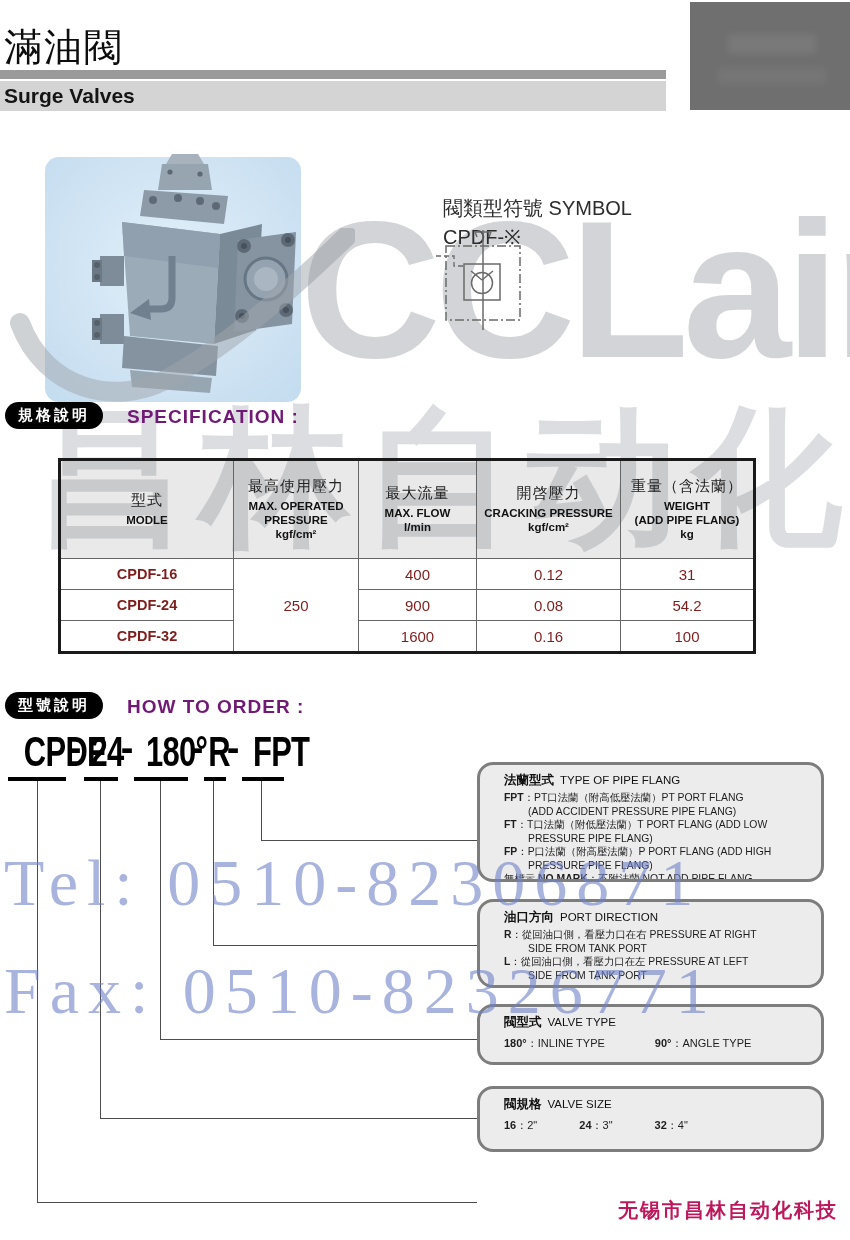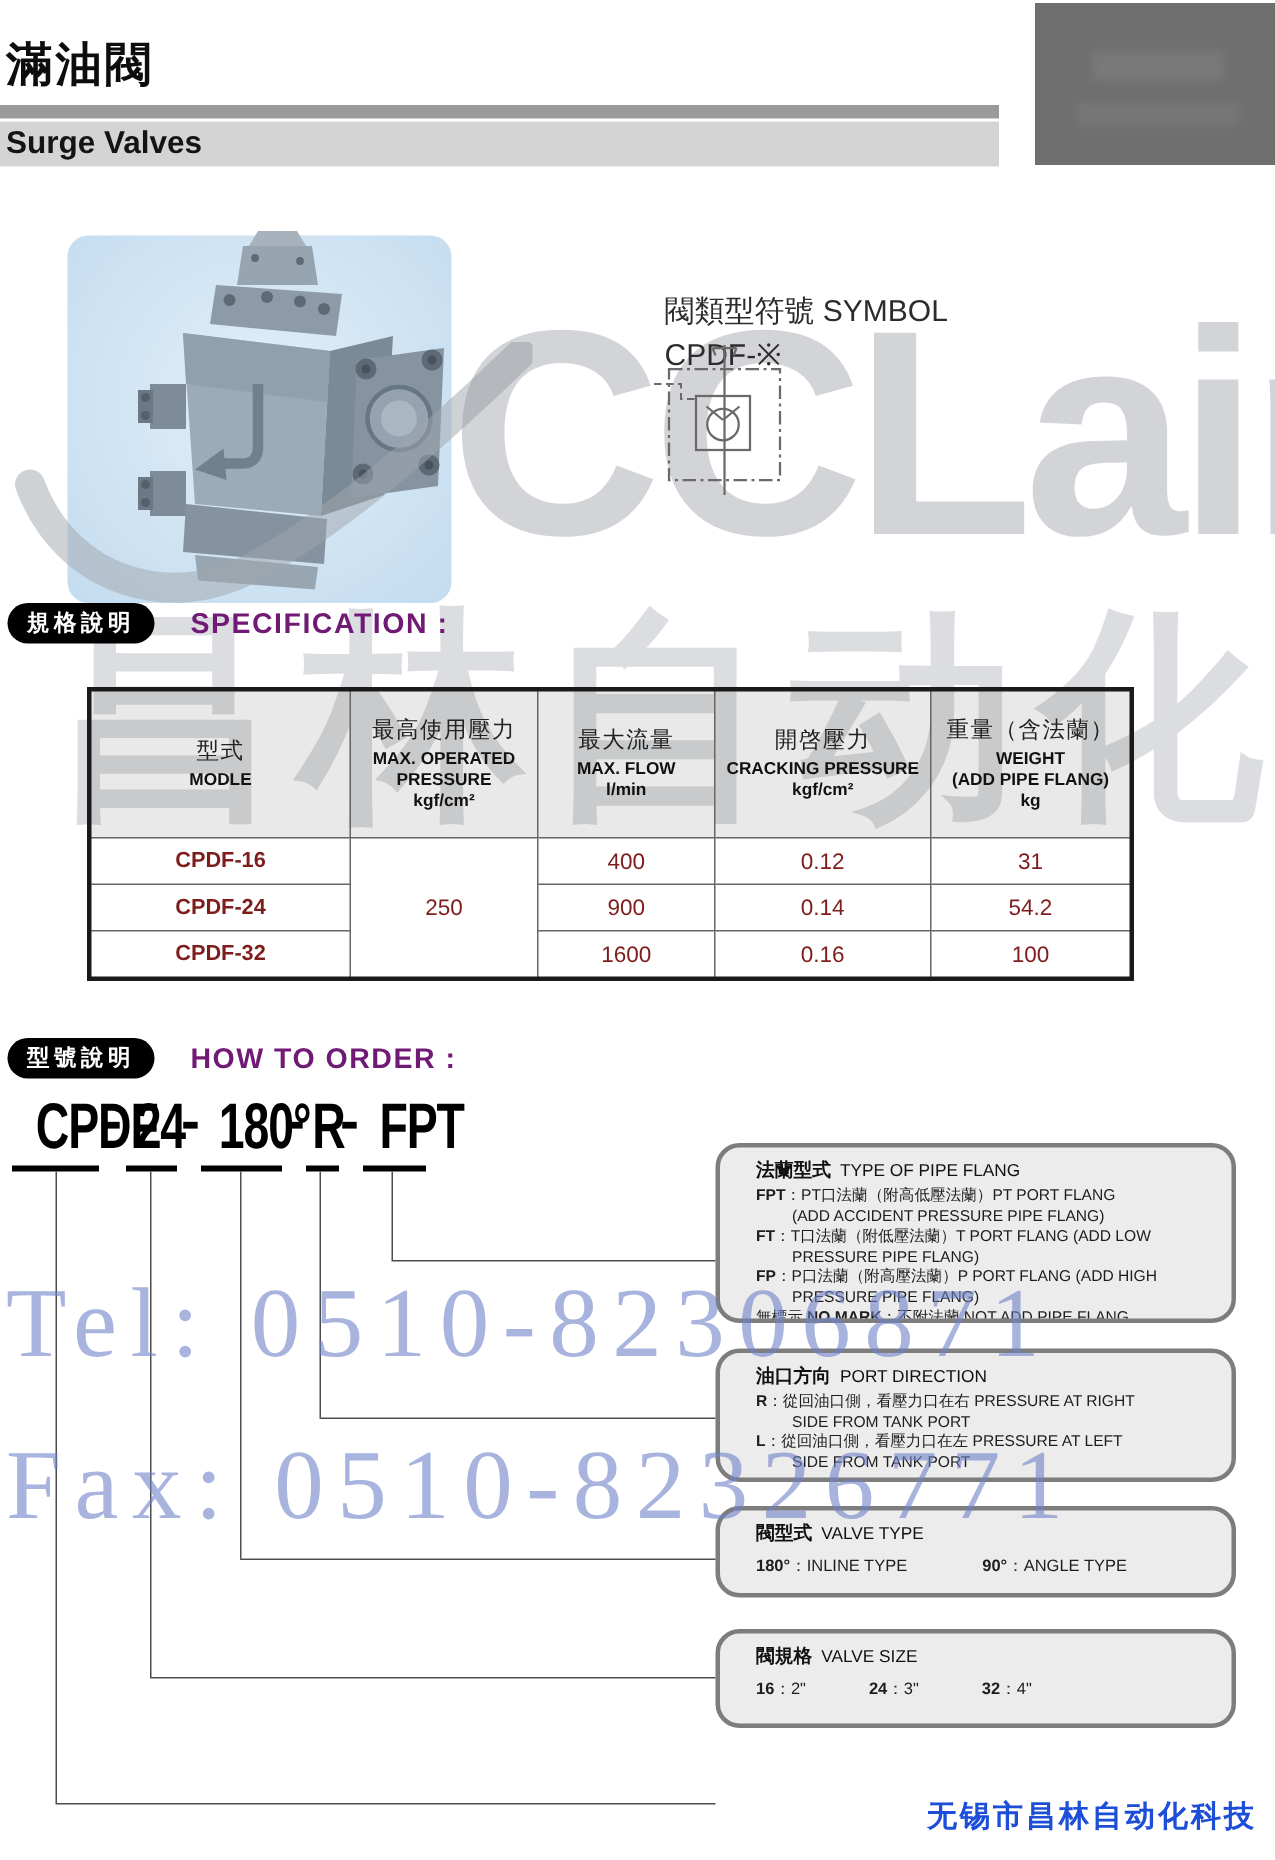--- a/index.html
+++ b/index.html
@@ -1,21 +1,21 @@
 <!DOCTYPE html>
 <html><head>
 <meta charset="utf-8">
 <style>
   html,body{margin:0;padding:0;background:#fff;}
   .abs{position:absolute;}
   .page{position:relative;width:850px;height:1240px;background:#ffffff;overflow:hidden;
         font-family:"Liberation Sans",sans-serif;color:#111;}
 
   
-  .title-cn{left:4px;top:22px;font-size:31px;font-weight:700;letter-spacing:2px;color:#0d0d0d;}
+  .title-cn{left:4px;top:22px;font-size:38px;font-weight:400;letter-spacing:2px;color:#0d0d0d;}
   .bar-dark{left:0;top:70px;width:666px;height:9px;background:#9a9a9a;}
   .bar-light{left:0;top:81px;width:666px;height:30px;background:#d4d4d4;}
   .title-en{left:4px;top:84px;font-size:21px;font-weight:700;color:#141414;}
   .dark-panel{left:690px;top:2px;width:160px;height:108px;background:#6f6f6f;}
   .ghost1{left:38px;top:32px;width:88px;height:20px;background:rgba(255,255,255,0.07);filter:blur(3px);}
   .ghost2{left:28px;top:66px;width:108px;height:16px;background:rgba(255,255,255,0.05);filter:blur(3px);}
 
   
   .photo-bg{left:45px;top:157px;width:256px;height:245px;border-radius:14px;
             background:radial-gradient(circle at 50% 45%, #e2f0fa 0%, #cfe3f3 60%, #c3dcef 100%);}
@@ -72,21 +72,21 @@
   .c-title .cn{font-weight:700;font-size:12.5px;}
   .c-title .en{font-size:11.5px;margin-left:6px;}
   .c-line{font-size:10.4px;line-height:1.3;color:#1d1d1d;}
   .c-line .code{font-weight:700;}
   .c-line.ind{padding-left:24px;}
   .c-pairs{display:flex;gap:50px;font-size:11px;margin-top:5px;color:#1d1d1d;}
   .c-pairs .code{font-weight:700;}
   .callout.center{display:flex;align-items:center;}
   .callout.center .c-title{margin:0;}
 
-  .footer{right:12px;top:1197px;font-size:20px;font-weight:700;letter-spacing:2px;color:#1d4ed8;z-index:6;margin-left:12px;}
+  .footer{right:12px;top:1197px;font-size:20px;font-weight:700;letter-spacing:2px;color:#be185d;z-index:6;margin-left:12px;}
 </style>
 </head>
 <body>
 
 <div class="page">
 
   <div class="abs title-cn">滿油閥</div>
   <div class="abs bar-dark"></div>
   <div class="abs bar-light"></div>
   <div class="abs title-en">Surge Valves</div>
@@ -200,21 +200,21 @@
       <tr>
         <td class="model">CPDF-16</td>
         <td rowspan="3">250</td>
         <td>400</td>
         <td>0.12</td>
         <td>31</td>
       </tr>
       <tr>
         <td class="model">CPDF-24</td>
         <td>900</td>
-        <td>0.14</td>
+        <td>0.08</td>
         <td>54.2</td>
       </tr>
       <tr>
         <td class="model">CPDF-32</td>
         <td>1600</td>
         <td>0.16</td>
         <td>100</td>
       </tr>
     </tbody>
   </table>

